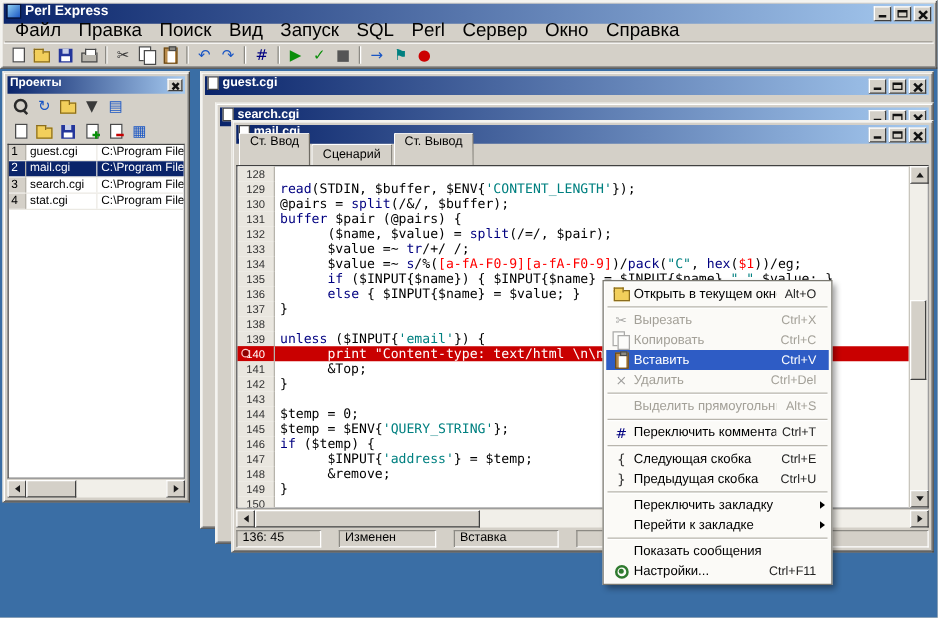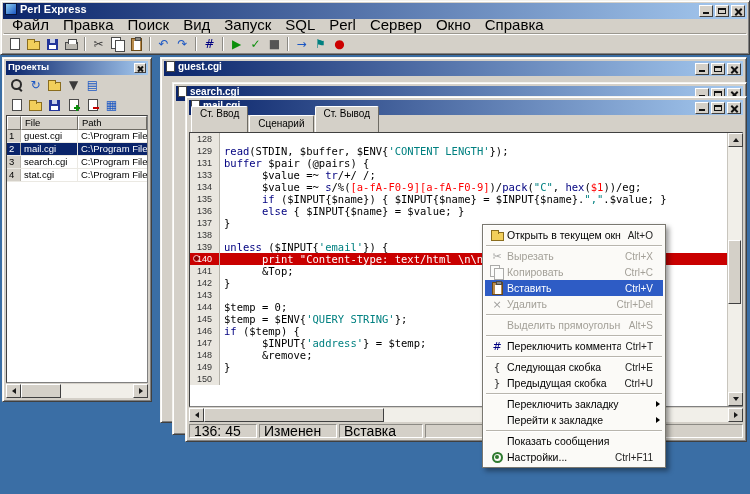--- a/index.html
+++ b/index.html
@@ -81,21 +81,21 @@
 .cl.hl,.cl.hl .ln{background:var(--breakpoint_line,#C90000);color:#fff}
 .cl.hl .ct span{color:#fff}
 .vscroll{flex:0 0 15px;width:15px;background:#F1EFE9;border-left:1px solid #c8c5bd;display:flex;flex-direction:column}
 .sbtn{width:15px;height:14px;flex:0 0 14px;background:var(--face,#D4D0C8);border:1px solid #404040;border-top-color:#fff;border-left-color:#fff;display:flex;align-items:center;justify-content:center}
 .vtrack{flex:1;position:relative}
 .vthumb{position:absolute;left:0;top:38%;width:13px;height:64px;background:var(--face,#D4D0C8);border:1px solid #404040;border-top-color:#fff;border-left-color:#fff}
 .hscroll{height:14px;flex:0 0 14px;display:flex;background:#F1EFE9;margin-top:1px}
 .hscroll .sbtn{height:14px;width:15px;flex:0 0 15px}
 .htrack{flex:1;position:relative}
 .hthumb{position:absolute;top:0;left:0;height:14px;background:var(--face,#D4D0C8);border:1px solid #404040;border-top-color:#fff;border-left-color:#fff}
-.sbar{height:16px;flex:0 0 16px;display:flex;gap:2px;padding-top:2px;font-size:14px}
+.sbar{height:16px;flex:0 0 16px;display:flex;gap:14px;padding-top:2px;font-size:10px}
 .sp{border:1px solid #8c8a84;border-bottom-color:#fff;border-right-color:#fff;padding:0 4px;line-height:12px;white-space:nowrap;overflow:hidden}
 .sp0{width:68px;flex:0 0 68px}
 .sp1{width:78px;flex:0 0 78px}
 .sp2{width:84px;flex:0 0 84px}
 .spfill{flex:1}
 .wbody{flex:1}
 .cmenu{position:absolute;background:#FBFAF7;border:1px solid #7a7870;box-shadow:inset 1px 1px 0 #fff,3px 3px 5px rgba(0,0,0,.4);padding:2px;font-size:10.5px}
 .mi{height:16px;display:flex;align-items:center;position:relative;padding:0 2px}
 .mic{flex:0 0 20px;width:20px;display:flex;align-items:center;justify-content:center}
 .mic .ic{font-size:11px}
@@ -233,25 +233,20 @@
         <span class="ic ic-page-plus"></span>
       </span>
       <span class="tbtn">
         <span class="ic ic-page-minus"></span>
       </span>
       <span class="tbtn">
         <span class="ic ic-glyph" style="color: rgb(26, 86, 196);">▦</span>
       </span>
     </div>
   <div class="plist">
-    <div class="phead">
-        <span class="ph ph0"></span>
-        <span class="ph ph1">File</span>
-        <span class="ph ph2">Path</span>
-      </div>
     <div class="prows">
         <div class="prow">
           <span class="pc pc0">1</span>
           <span class="pc pc1">guest.cgi</span>
           <span class="pc pc2">C:\Program Files</span>
         </div>
         <div class="prow sel">
           <span class="pc pc0">2</span>
           <span class="pc pc1">mail.cgi</span>
           <span class="pc pc2">C:\Program Files</span>
@@ -327,22 +322,30 @@
       <div>
           <div class="cl">
             <span class="ln"><span>128</span></span>
             <span class="ct"></span>
           </div>
           <div class="cl">
             <span class="ln"><span>129</span></span>
             <span class="ct"><span class="c-k">read</span><span class="c-p">(STDIN, $buffer, $ENV{</span><span class="c-s">'CONTENT_LENGTH'</span><span class="c-p">});</span></span>
           </div>
           <div class="cl">
+            <span class="ln"><span>130</span></span>
+            <span class="ct"><span class="c-p">@pairs = </span><span class="c-k">split</span><span class="c-p">(/&amp;/, $buffer);</span></span>
+          </div>
+          <div class="cl">
             <span class="ln"><span>131</span></span>
             <span class="ct"><span class="c-k">buffer</span><span class="c-p"> $pair (@pairs) {</span></span>
+          </div>
+          <div class="cl">
+            <span class="ln"><span>132</span></span>
+            <span class="ct"><span class="c-p">      ($name, $value) = </span><span class="c-k">split</span><span class="c-p">(/=/, $pair);</span></span>
           </div>
           <div class="cl">
             <span class="ln"><span>133</span></span>
             <span class="ct"><span class="c-p">      $value =~ </span><span class="c-k">tr</span><span class="c-p">/+/ /;</span></span>
           </div>
           <div class="cl">
             <span class="ln"><span>134</span></span>
             <span class="ct"><span class="c-p">      $value =~ </span><span class="c-k">s</span><span class="c-p">/%(</span><span class="c-r">[a-fA-F0-9][a-fA-F0-9]</span><span class="c-p">)/</span><span class="c-k">pack</span><span class="c-p">(</span><span class="c-s">"C"</span><span class="c-p">, </span><span class="c-k">hex</span><span class="c-p">(</span><span class="c-r">$1</span><span class="c-p">))/eg;</span></span>
           </div>
           <div class="cl">

